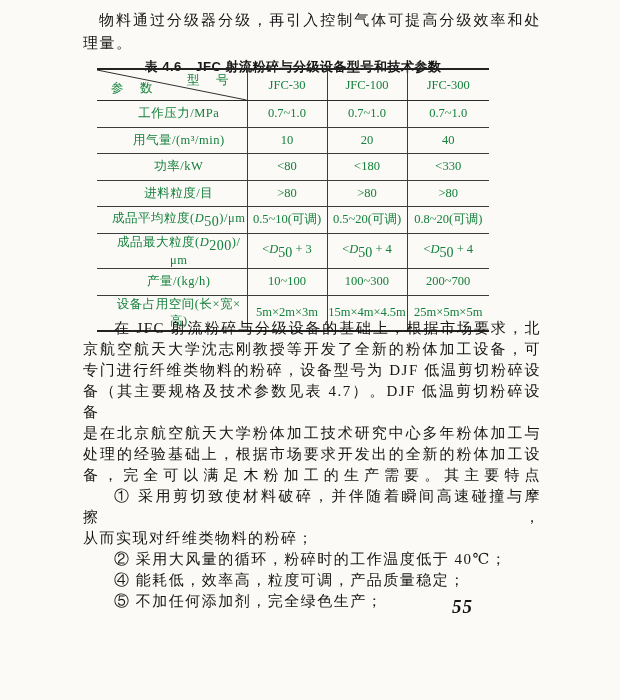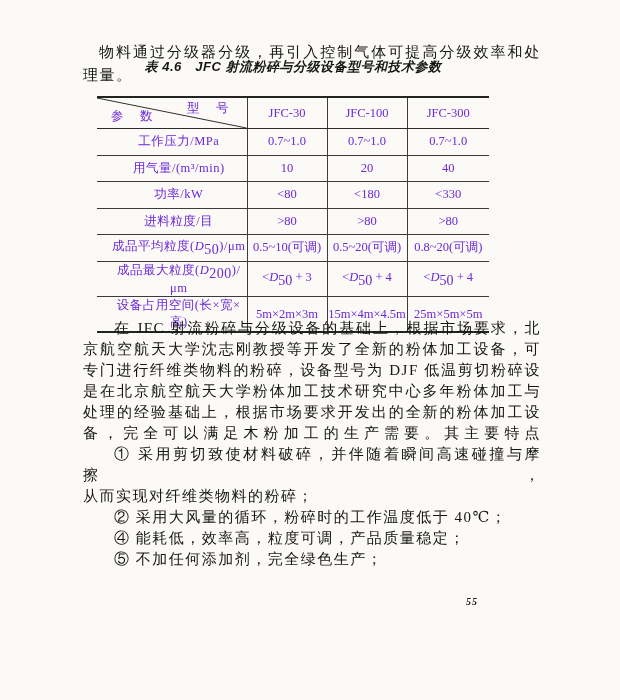--- a/index.html
+++ b/index.html
@@ -7,54 +7,53 @@
     position:relative; width:620px; height:700px;
     background:#fbfaf6; overflow:hidden;
     font-family:"Liberation Serif","DejaVu Serif",serif;
     color:#161616;
   }
   
   .line { font-size:15px; line-height:21px; letter-spacing:1.5px;
           width:458px; white-space:normal; }
   .intro .line { line-height:23px; }
   .j { text-align:justify; text-align-last:justify; }
-  .ind1 { text-indent:16px;margin-top:32px; }
+  .ind1 { text-indent:16px; }
   .ind2 { text-indent:31px; }
 
   .intro   { position:absolute; left:83px; top:9px; }
   .content { position:absolute; left:83px; top:318px; }
 
   .tbl-caption {
     position:absolute; left:97px; top:58px; width:392px;
     text-align:center; font-weight:bold; font-size:13px; letter-spacing:0.5px;
     font-family:"Liberation Sans","DejaVu Sans",sans-serif;
-    font-style:italic;
   }
   table.spec {
-    position:absolute; left:97px; top:96px; width:392px;
+    position:absolute; left:97px; top:68px; width:392px;
     border-collapse:collapse; table-layout:fixed;
     border-top:2.5px solid #232323; border-bottom:2.5px solid #232323;
-    font-size:12.5px; color:#6d28d9;
+    font-size:12.5px; color:#15803d;
   }
   table.spec td { padding:0; height:25.5px; text-align:center;
                   border-top:1px solid #3c3c3c; overflow:hidden; }
   table.spec tr.hdr td { height:30px; border-top:none; border-bottom:1.5px solid #2b2b2b; }
   table.spec td + td { border-left:1px solid #3c3c3c; }
   table.spec td.lbl { text-align:center; padding-left:14px; letter-spacing:0.5px; }
   table.spec sub { font-size:14px; }
   .dvar { font-style:italic; font-family:"Liberation Serif","DejaVu Serif",serif; }
 
   td.diag { position:relative; }
   .diag-svg { position:absolute; left:0; top:0; width:100%; height:100%; }
   .corner-top { position:absolute; top:2px; right:16px; font-size:12.5px; letter-spacing:2px; }
   .corner-bottom { position:absolute; bottom:3px; left:14px; font-size:12.5px; letter-spacing:2px; }
 
   .page-num { position:absolute; left:452px; top:596px; width:40px;
-              font-style:italic; font-size:10px; font-weight:bold;
-              letter-spacing:1px; text-align:center; }
+              font-style:italic; font-size:19px; font-weight:bold;
+              letter-spacing:1px; }
 </style>
 </head>
 <body>
 
 <div class="page">
 
   <div class="intro">
     <div class="line j ind1">物料通过分级器分级，再引入控制气体可提高分级效率和处</div>
     <div class="line">理量。</div>
   </div>
@@ -112,32 +111,39 @@
       <td>0.5~20(可调)</td>
       <td>0.8~20(可调)</td>
     </tr>
     <tr>
       <td class="lbl"><span>成品最大粒度(</span><span class="dvar">D</span><sub>200</sub><span>)/μm</span></td>
       <td><span>&lt;</span><span class="dvar">D</span><sub>50</sub><span> + 3</span></td>
       <td><span>&lt;</span><span class="dvar">D</span><sub>50</sub><span> + 4</span></td>
       <td><span>&lt;</span><span class="dvar">D</span><sub>50</sub><span> + 4</span></td>
     </tr>
     <tr>
+      <td class="lbl">产量/(kg/h)</td>
+      <td>10~100</td>
+      <td>100~300</td>
+      <td>200~700</td>
+    </tr>
+    <tr>
       <td class="lbl">设备占用空间(长×宽×高)</td>
       <td>5m×2m×3m</td>
       <td>15m×4m×4.5m</td>
       <td>25m×5m×5m</td>
     </tr>
   </tbody>
     </table>
 
   <div class="content">
     <div class="line j ind2">在 JFC 射流粉碎与分级设备的基础上，根据市场要求，北</div>
     <div class="line j">京航空航天大学沈志刚教授等开发了全新的粉体加工设备，可</div>
     <div class="line j">专门进行纤维类物料的粉碎，设备型号为 DJF 低温剪切粉碎设</div>
+    <div class="line j">备（其主要规格及技术参数见表 4.7）。DJF 低温剪切粉碎设备</div>
     <div class="line j">是在北京航空航天大学粉体加工技术研究中心多年粉体加工与</div>
     <div class="line j">处理的经验基础上，根据市场要求开发出的全新的粉体加工设</div>
     <div class="line j">备，完全可以满足木粉加工的生产需要。其主要特点</div>
 
     <div class="line j ind2">① 采用剪切致使材料破碎，并伴随着瞬间高速碰撞与摩擦，</div>
     <div class="line">从而实现对纤维类物料的粉碎；</div>
     <div class="line ind2">② 采用大风量的循环，粉碎时的工作温度低于 40℃；</div>
     <div class="line ind2">④ 能耗低，效率高，粒度可调，产品质量稳定；</div>
     <div class="line ind2">⑤ 不加任何添加剂，完全绿色生产；</div>
   </div>

